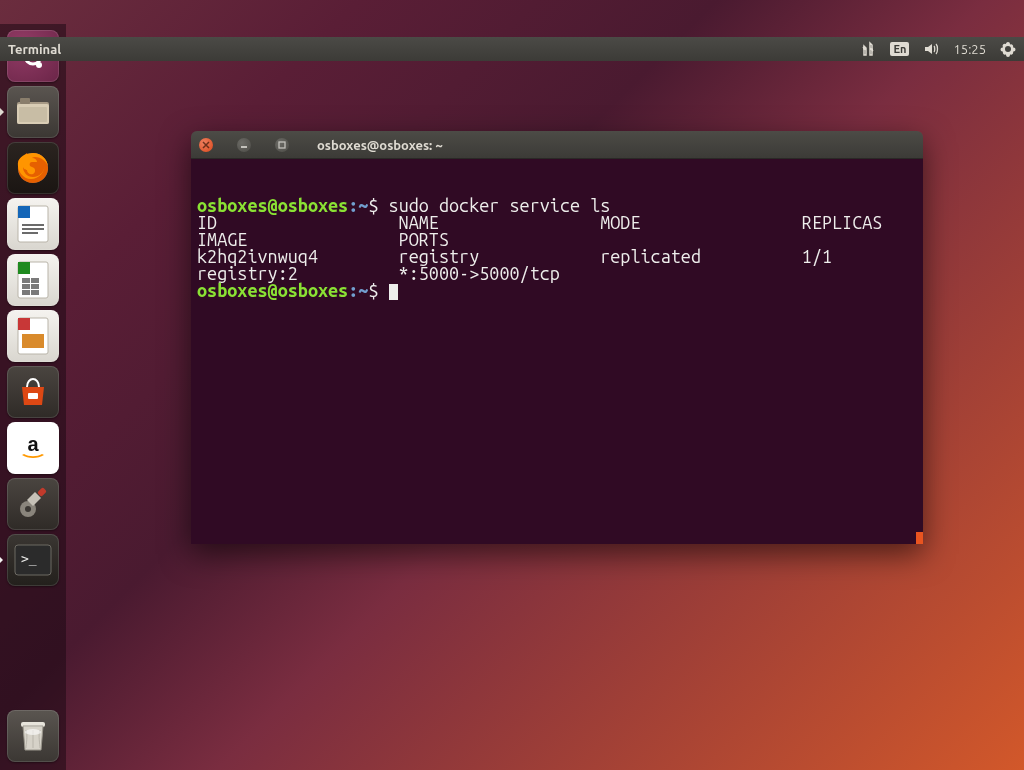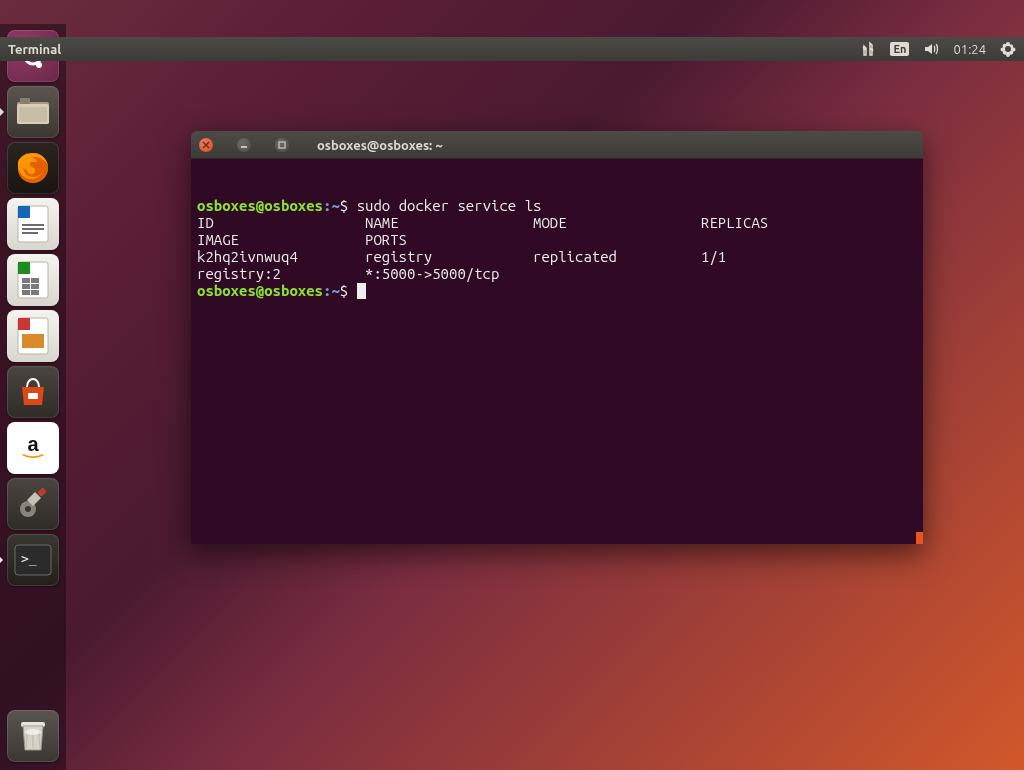--- a/index.html
+++ b/index.html
@@ -73,21 +73,21 @@
   }
   .win-btn{ width:14px;height:14px;border-radius:50%; display:flex;align-items:center;justify-content:center;}
   .win-close{ background:radial-gradient(circle at 35% 35%, #f08060, #d9471a);}
   .win-min, .win-max{ background:radial-gradient(circle at 35% 35%, #6b6a65, #4c4b46);}
   .win-btn svg{width:8px;height:8px; fill:#2a1008; opacity:.7;}
   .win-min svg, .win-max svg{ fill:#dcdad4; opacity:.8;}
 
   .terminal-body{
     flex:1; background:#300a24; color:#eeeeec;
     font-family:"Ubuntu Mono","DejaVu Sans Mono",monospace;
-    font-size:15px; line-height:17px; padding:4px 6px;
+    font-size:18px; line-height:17px; padding:4px 6px;
     white-space:pre; overflow:hidden; position:relative;
   }
   .terminal-body .prompt-user{ color:#8ae234; font-weight:bold;}
   .terminal-body .prompt-path{ color:#729fcf; font-weight:bold;}
   .terminal-body .cursor{
     display:inline-block; width:9px; height:16px; background:#eeeeec;
     vertical-align:text-bottom;
   }
   .scroll-indicator{
     position:absolute; right:0; bottom:0; width:7px; height:12px; background:#e95420;
@@ -110,21 +110,21 @@
     </span>
     <span class="indicator">
       <span class="lang-box">En</span>
     </span>
     <span class="indicator">
       <svg viewBox="0 0 16 16">
           <path d="M2 6h3l4-3v10l-4-3H2z"></path>
           <path d="M11 5c1 1 1 5 0 6M13 3c2 2 2 8 0 10" stroke="#dfdbd2" stroke-width="1.3" fill="none"></path>
         </svg>
     </span>
-    <span class="indicator" style="font-size:13px;">01:24</span>
+    <span class="indicator" style="font-size:13px;">15:25</span>
     <span class="indicator">
       <svg viewBox="0 0 16 16">
           <path d="M8 1a2 2 0 0 1 2 2c0 .3.3.5.6.4a2 2 0 0 1 2.5 2.5c-.1.3.1.6.4.6a2 2 0 0 1 0 4c-.3 0-.5.3-.4.6a2 2 0 0 1-2.5 2.5c-.3-.1-.6.1-.6.4a2 2 0 0 1-4 0c0-.3-.3-.5-.6-.4a2 2 0 0 1-2.5-2.5c.1-.3-.1-.6-.4-.6a2 2 0 0 1 0-4c.3 0 .5-.3.4-.6A2 2 0 0 1 5.4 3c.3.1.6-.1.6-.4A2 2 0 0 1 8 1zm0 4a3 3 0 1 0 0 6 3 3 0 0 0 0-6z"></path>
         </svg>
     </span>
   </div>
 </div>
 
 <div class="launcher">
   <div class="tile ubuntu">

